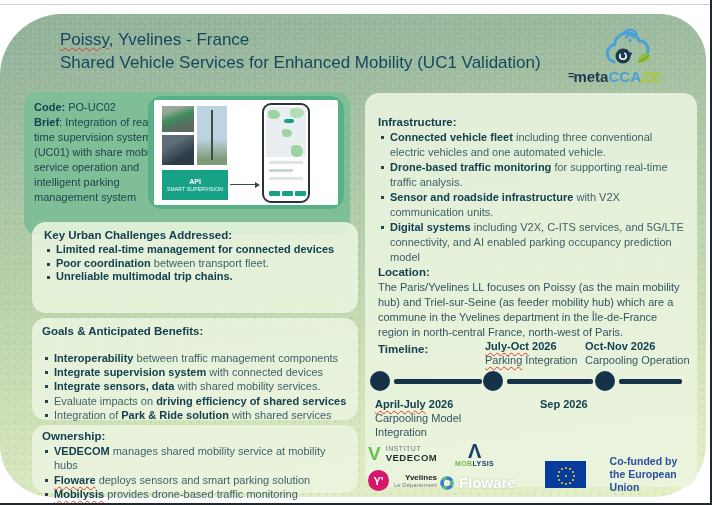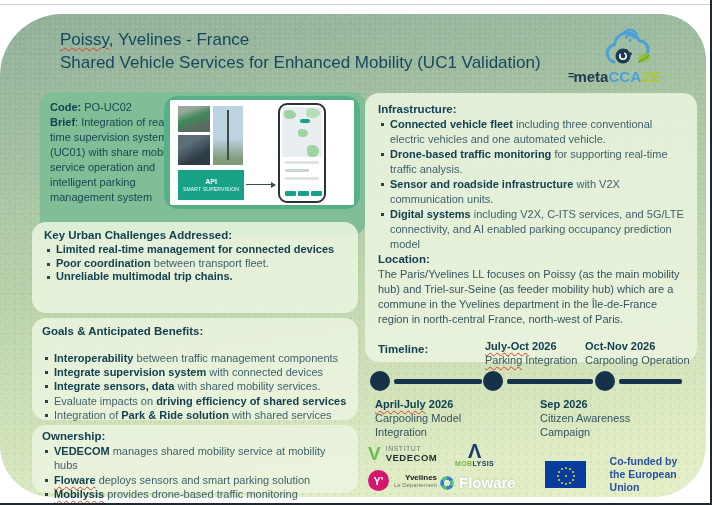--- a/index.html
+++ b/index.html
@@ -30,21 +30,21 @@
   .mc-meta { color:#1c3a50; } .mc-cca { color:#4aa0d8; } .mc-ze { color:#a9c83b; font-style:italic; }
 
   .panel { position:absolute; background:rgba(236,245,224,.87); border-radius:14px; color:#3f6069; }
   .panel h3 { font-size:11.5px; color:#14404f; font-weight:700; }
   .b { font-weight:700; color:#14404f; }
   ul.blist { list-style:none; }
   ul.blist li { position:relative; padding-left:12px; }
   ul.blist li::before { content:""; position:absolute; left:3px; top:6px; width:3px; height:3px; background:#23454f; }
 
   
-  .code-panel { left:40px; top:78px; width:326px; height:143px; background:#7fbe96; padding:8px 10px; color:#143c4c; }
+  .code-panel { left:24px; top:78px; width:326px; height:143px; background:#7fbe96; padding:8px 10px; color:#143c4c; }
   .code-panel p { font-size:11px; line-height:15px; width:130px; color:#1b4450; }
   .imgwrap { position:absolute; left:124px; top:4px; width:196px; height:113px; background:#57b086; border-radius:14px; padding:4px 6px; }
   .shot { position:relative; width:100%; height:100%; background:#fff; border-radius:2px; overflow:hidden; }
   .ph { position:absolute; background:linear-gradient(135deg,#7b8d7c,#4e6050); }
   .ph1 { left:8px; top:6px; width:32px; height:26px; background:linear-gradient(160deg,#9aa89a 20%,#3f8c5a 45%,#5a6a62 75%); }
   .ph2 { left:8px; top:35px; width:32px; height:30px; background:linear-gradient(150deg,#5d6e79 30%,#2e3c46 70%); }
   .ph3 { left:43px; top:6px; width:30px; height:59px; background:linear-gradient(180deg,#bcd3e2 55%,#7f9b7a 90%); }
   .pole { position:absolute; left:14px; top:4px; width:2px; height:50px; background:#424c44; }
   .apibox { position:absolute; left:8px; top:70px; width:66px; height:30px; background:#17a287; color:#fff; text-align:center;
             display:flex; flex-direction:column; justify-content:center; gap:1px; }
@@ -69,21 +69,21 @@
   .challenges h3 { margin-bottom:2px; }
   .challenges li, .goals li, .ownership li { font-size:11px; line-height:13.6px; }
   .goals { left:32px; top:304px; width:326px; height:102px; padding:7px 10px; }
   .goals h3 { margin-bottom:14px; }
   .goals li { line-height:14.2px; }
   .ownership { left:32px; top:411px; width:326px; height:68px; padding:5px 10px; }
   .ownership h3 { margin-bottom:2px; }
   .ownership li { line-height:14.4px; }
 
   
-  .rightp { left:365px; top:79px; width:332px; height:269px; padding:9px 13px; }
+  .rightp { left:365px; top:79px; width:332px; height:394px; padding:22px 13px; }
   .rightp li, .rightp p { font-size:11px; line-height:15px; }
   .rightp h3 { line-height:15px; }
   .loc-par { color:#33545e; }
   .timeline { position:absolute; left:0; top:240px; width:332px; height:106px; font-size:11px; }
   .tl-label { position:absolute; left:13px; top:10px; font-weight:700; font-size:11.5px; color:#14404f; }
   .ms { position:absolute; line-height:14px; color:#33545e; }
   .ms .date { font-weight:700; color:#14404f; display:block; }
   .tdot { position:absolute; width:20px; height:20px; border-radius:50%; background:#16324a; top:38px; }
   .tseg { position:absolute; height:5px; background:#16324a; top:45.5px; border-radius:2px; }
 
@@ -237,21 +237,20 @@
         <div class="tseg" style="left:142px; width:86px;"></div>
         <div class="tdot" style="left:230px;"></div>
         <div class="tseg" style="left:254px; width:63px;"></div>
 
         <div class="ms" style="left:10px; top:64px; width:108px;">
           <span class="date"><span class="sq">April-July</span><span> 2026</span></span>
           <span>Carpooling Model Integration</span>
         </div>
         <div class="ms" style="left:175px; top:64px; width:120px;">
           <span class="date"><span class="sq"></span><span>Sep 2026</span></span>
-          <span>Citizen Awareness Campaign</span>
         </div>
       </div>
     </div>
 
     <div class="logo" style="left:368px; top:430px;">
       <span class="vedecom-ic">V</span>
       <span class="vtext">
         <div class="t1">INSTITUT</div>
         <div class="t2">VEDECOM</div>
       </span>

